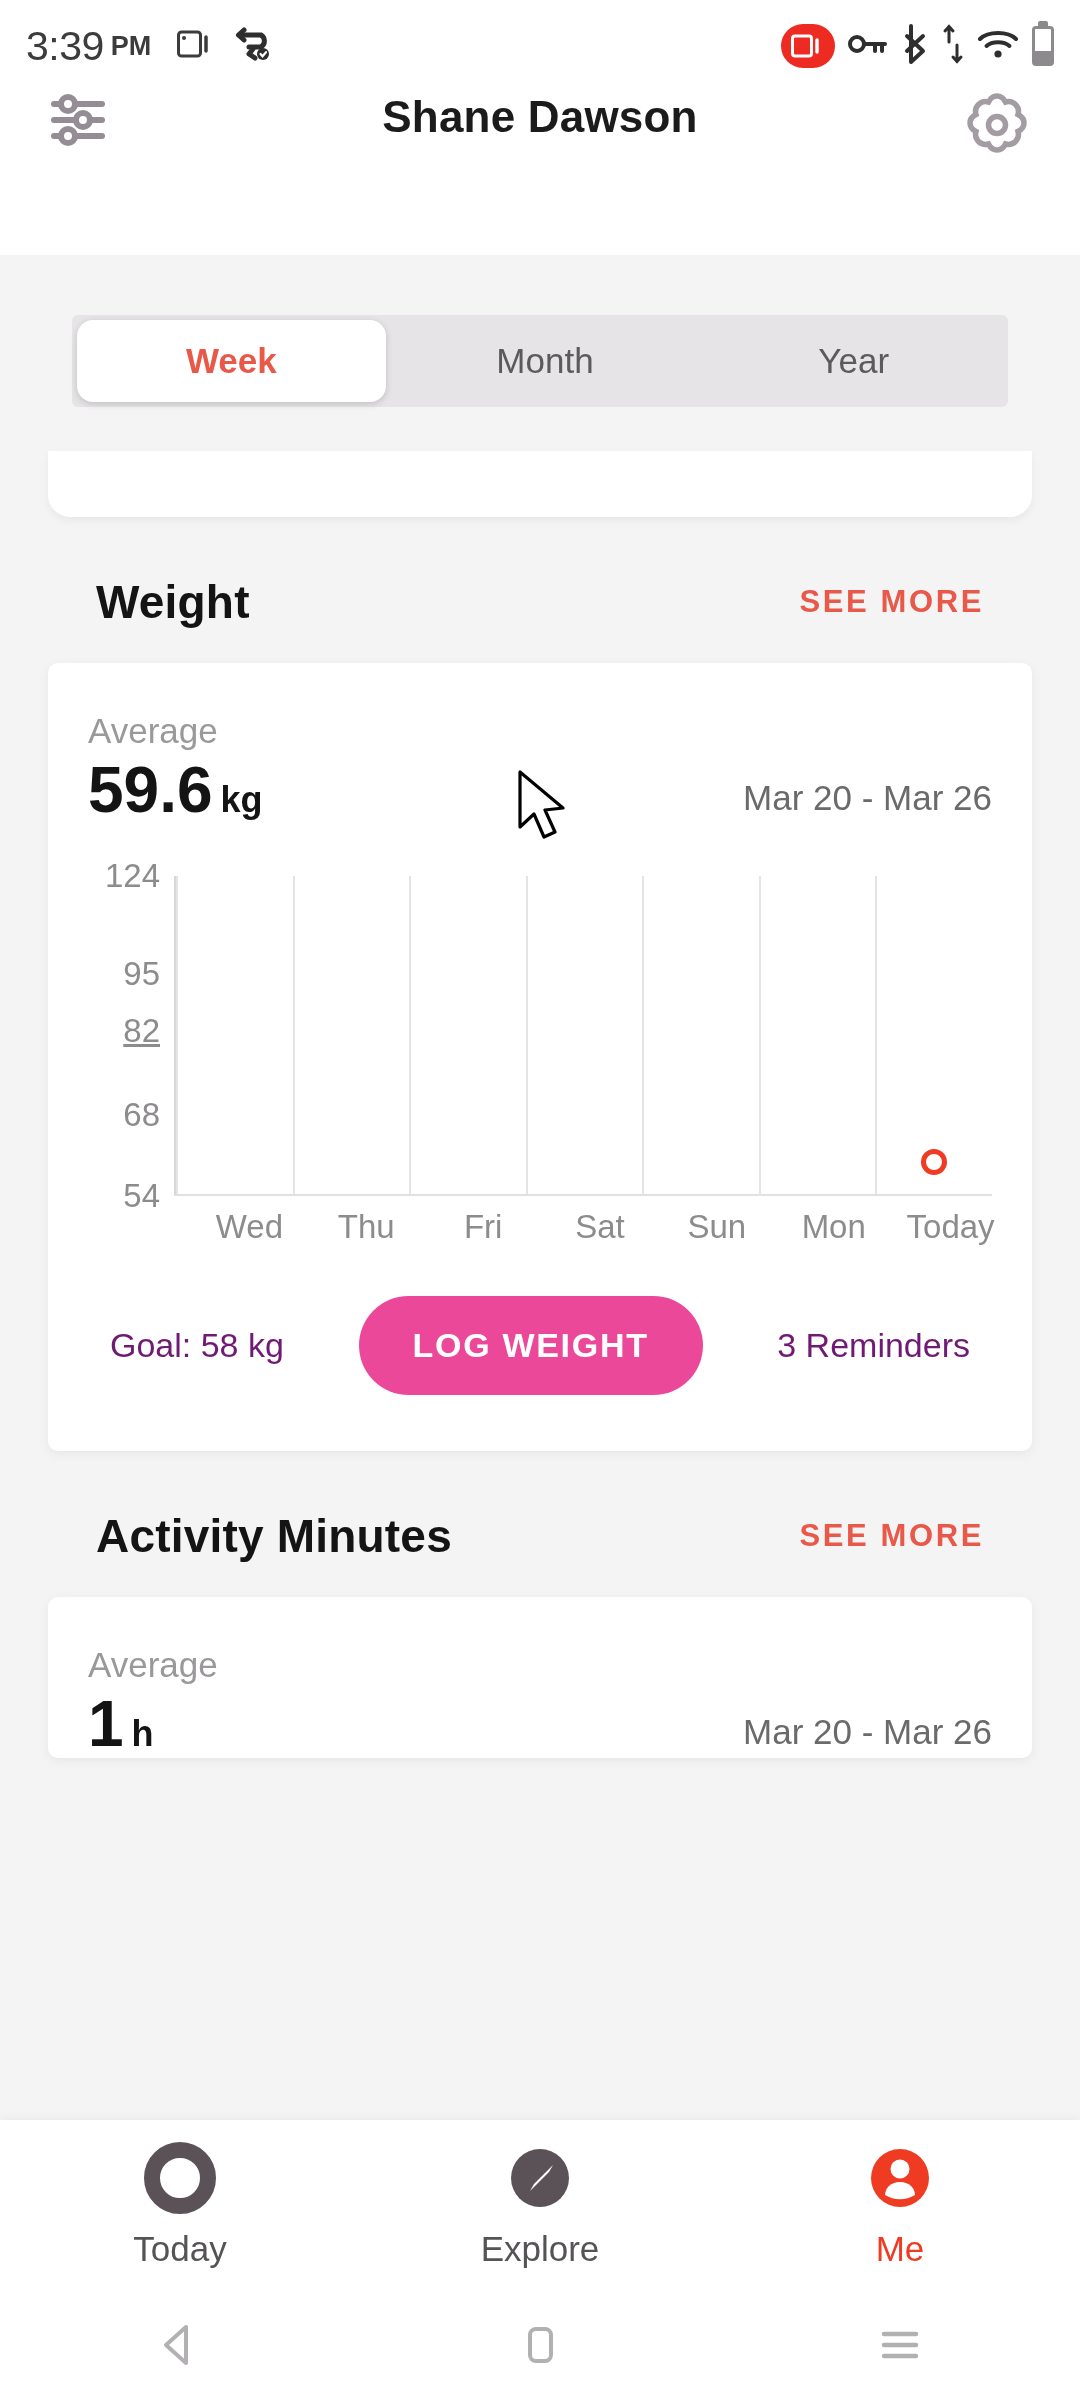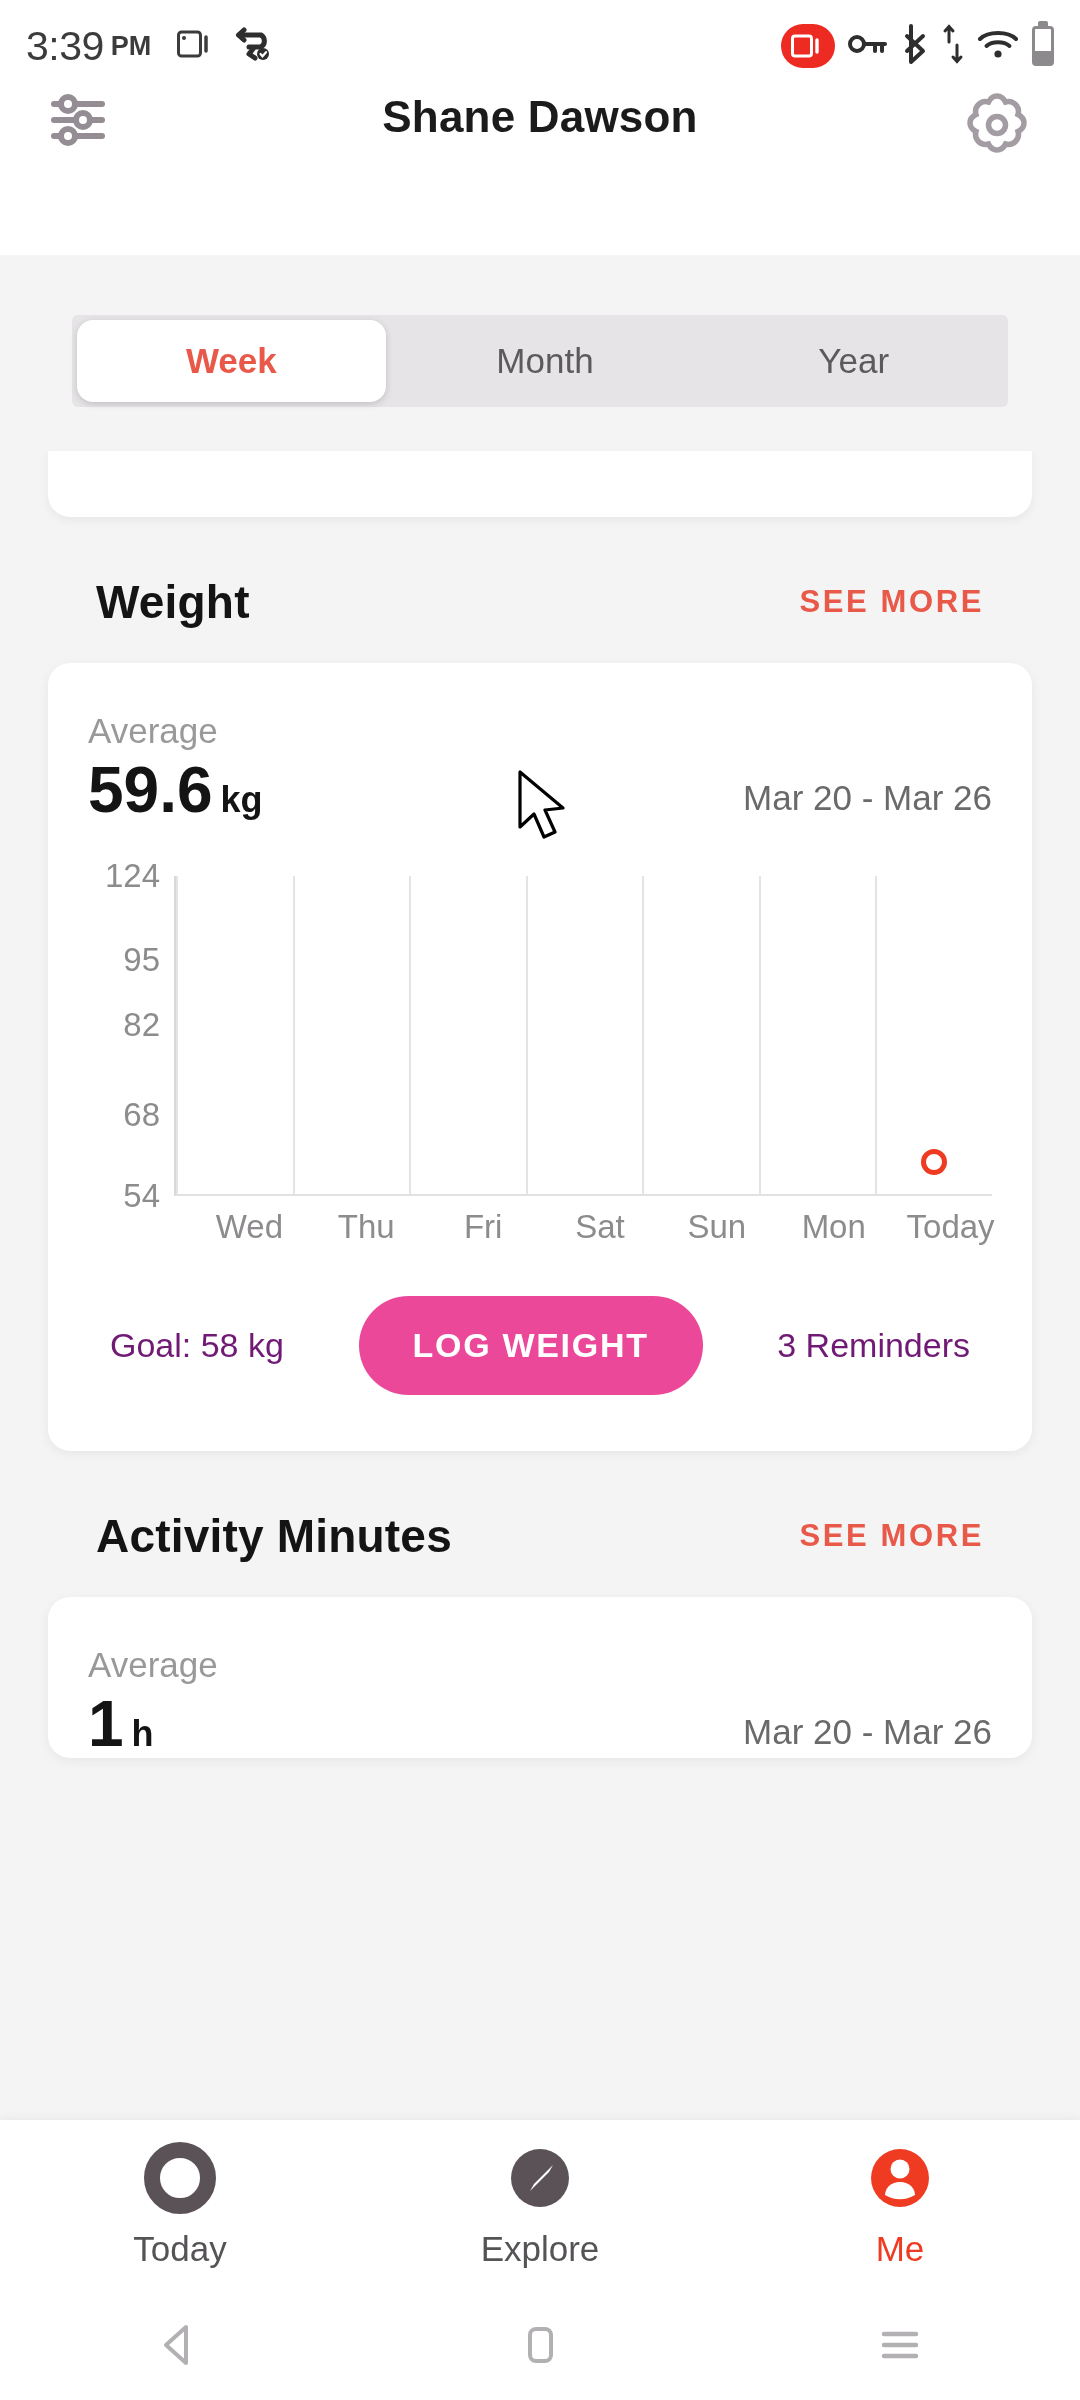--- a/index.html
+++ b/index.html
@@ -76,21 +76,21 @@
     gap: 32px;
   }
   .section-title { font-size: 46px; font-weight: 700; color: #141414; letter-spacing: 0.2px; }
   .see-more {
     font-size: 31px; font-weight: 700; color: #e8594a;
     letter-spacing: 2.6px; cursor: pointer;
   }
 
   
   .card {
-    margin: 34px 48px 17px 48px; background: #ffffff; border-radius: 22px;
+    margin: 34px 48px 17px 48px; background: #ffffff; border-radius: 10px;
     box-shadow: 0 3px 11px rgba(0,0,0,0.06); padding: 48px 40px 0 40px;
     position: relative;
   }
   .card-top { display: flex; align-items: flex-start; }
   .avg-label { font-size: 35px; color: #9a989a; }
   .avg-value { font-size: 64px; font-weight: 700; color: #141414; line-height: 1.05; margin-top: 6px; }
   .avg-unit { font-size: 36px; font-weight: 700; color: #141414; margin-left: 8px; }
   .date-range {
     margin-left: auto; font-size: 35px; color: #6b6a6b; font-weight: 500;
     align-self: flex-end; padding-bottom: 6px;
@@ -273,22 +273,22 @@
             <span class="avg-value">59.6</span>
             <span class="avg-unit">kg</span>
           </div>
         </div>
         <div class="date-range">Mar 20 - Mar 26</div>
       </div>
 
       <div class="chart" id="weight-chart" style="height:320px;">
         <div class="y-axis" id="weight-yaxis">
             <div class="y-tick" style="top: 0px;">124</div>
-            <div class="y-tick" style="top: 84px;">95</div>
-            <div class="y-tick" style="top: 149px;">82</div>
+            <div class="y-tick" style="top: 98px;">95</div>
+            <div class="y-tick" style="top: 155px; text-decoration: underline;">82</div>
             <div class="y-tick" style="top: 238.545px;">68</div>
             <div class="y-tick" style="top: 320px;">54</div>
           </div>
         <div class="plot" id="weight-plot">
             <div class="grid-col" style="left: 0%;"></div>
             <div class="grid-col" style="left: 14.2857%;"></div>
             <div class="grid-col" style="left: 28.5714%;"></div>
             <div class="grid-col" style="left: 42.8571%;"></div>
             <div class="grid-col" style="left: 57.1429%;"></div>
             <div class="grid-col" style="left: 71.4286%;"></div>

